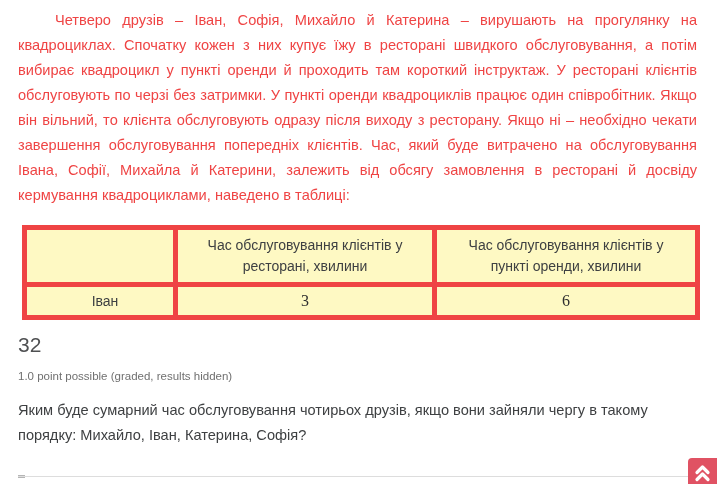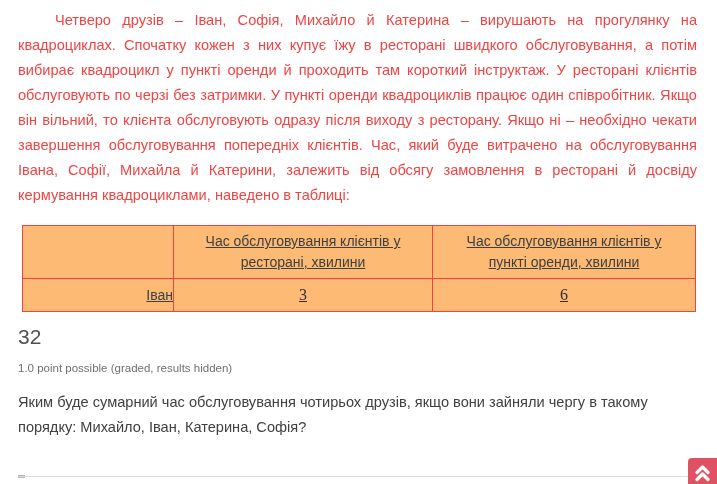--- a/index.html
+++ b/index.html
@@ -22,41 +22,40 @@
   }
 
   table.service-table {
     border-collapse: collapse;
     width: 673px;
     margin: 17px 0 0 4px;
     table-layout: fixed;
   }
   table.service-table th,
   table.service-table td {
-    border: 1px solid #ef4444;
-    background: #fdba74;
-    text-decoration: underline;
+    border: 5px solid #ef4444;
+    background: #fef9c3;
   }
   table.service-table th {
     font-weight: normal;
     font-size: 14px;
     line-height: 21px;
     color: #3e4042;
     text-align: center;
     padding: 5px 24px;
     height: 52px;
     vertical-align: middle;
   }
   table.service-table col.c-name  { width: 151px; }
   table.service-table col.c-rest  { width: 259px; }
   table.service-table col.c-rent  { width: 263px; }
   td.name-cell {
     font-size: 14px;
     color: #3e4042;
-    text-align: right;
+    text-align: center;
     padding: 0 0 0 10px;
     height: 25px;
     vertical-align: middle;
     margin-left: 17px;
   }
   td.num-cell {
     font-family: "Liberation Serif", serif;
     font-size: 16px;
     color: #2f2f2f;
     text-align: center;

